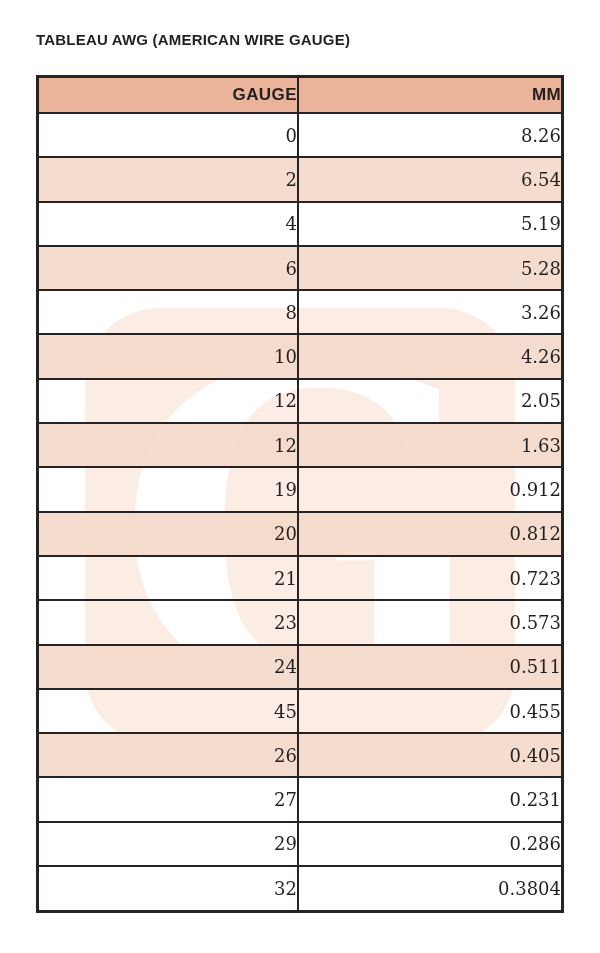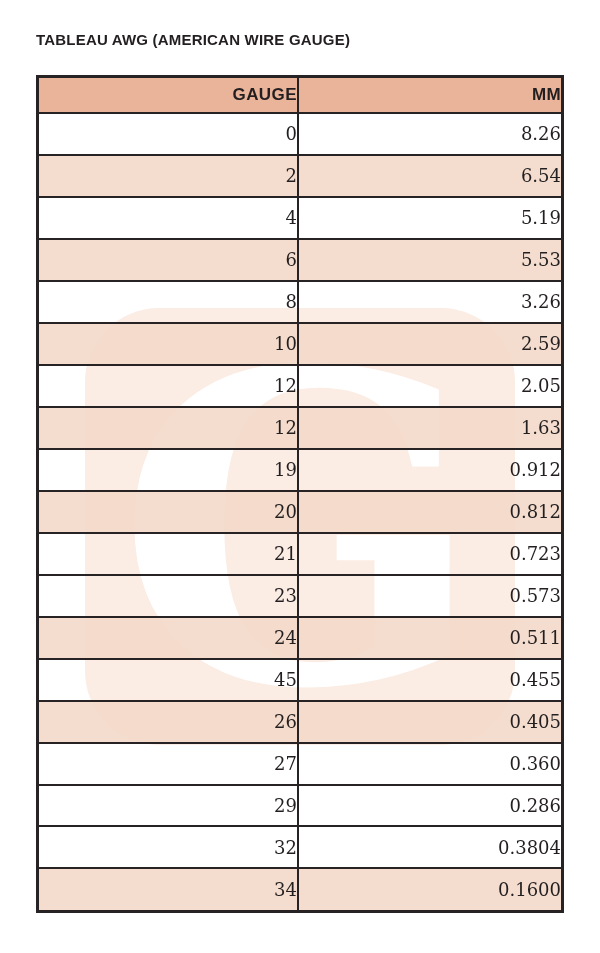--- a/index.html
+++ b/index.html
@@ -114,29 +114,29 @@
         <tr class="alt">
           <td>2</td>
           <td>6.54</td>
         </tr>
         <tr>
           <td>4</td>
           <td>5.19</td>
         </tr>
         <tr class="alt">
           <td>6</td>
-          <td>5.53</td>
+          <td>5.28</td>
         </tr>
         <tr>
           <td>8</td>
           <td>3.26</td>
         </tr>
         <tr class="alt">
           <td>10</td>
-          <td>2.59</td>
+          <td>4.26</td>
         </tr>
         <tr>
           <td>12</td>
           <td>2.05</td>
         </tr>
         <tr class="alt">
           <td>12</td>
           <td>1.63</td>
         </tr>
         <tr>
@@ -162,30 +162,26 @@
         <tr>
           <td>45</td>
           <td>0.455</td>
         </tr>
         <tr class="alt">
           <td>26</td>
           <td>0.405</td>
         </tr>
         <tr>
           <td>27</td>
-          <td>0.360</td>
+          <td>0.231</td>
         </tr>
         <tr>
           <td>29</td>
           <td>0.286</td>
         </tr>
         <tr>
           <td>32</td>
           <td>0.3804</td>
         </tr>
-        <tr class="alt">
-          <td>34</td>
-          <td>0.1600</td>
-        </tr>
       </tbody>
   </table>
 
 </div>
 
 </body></html>

